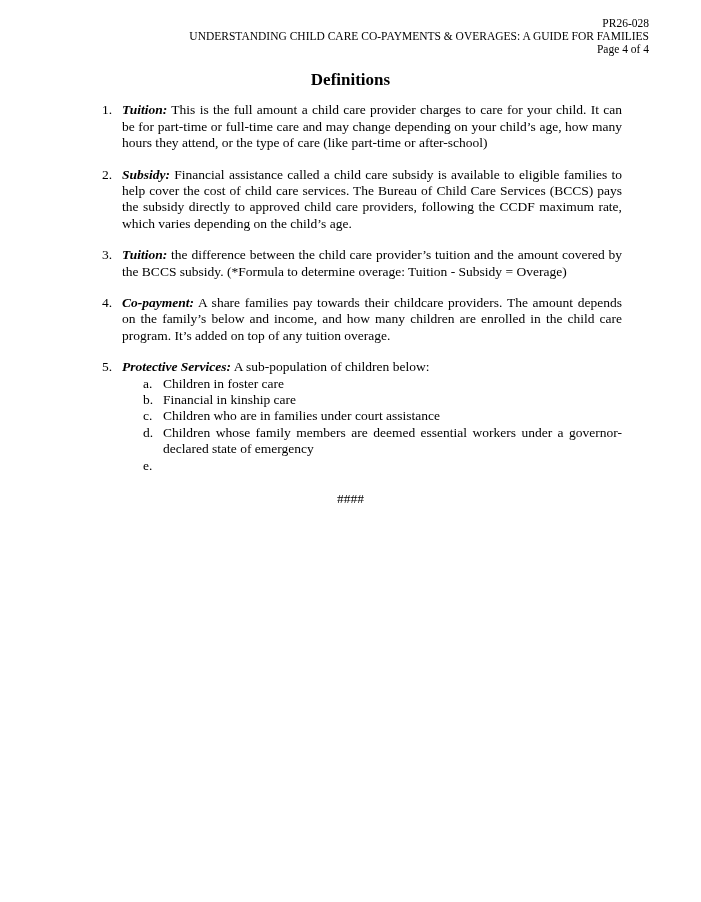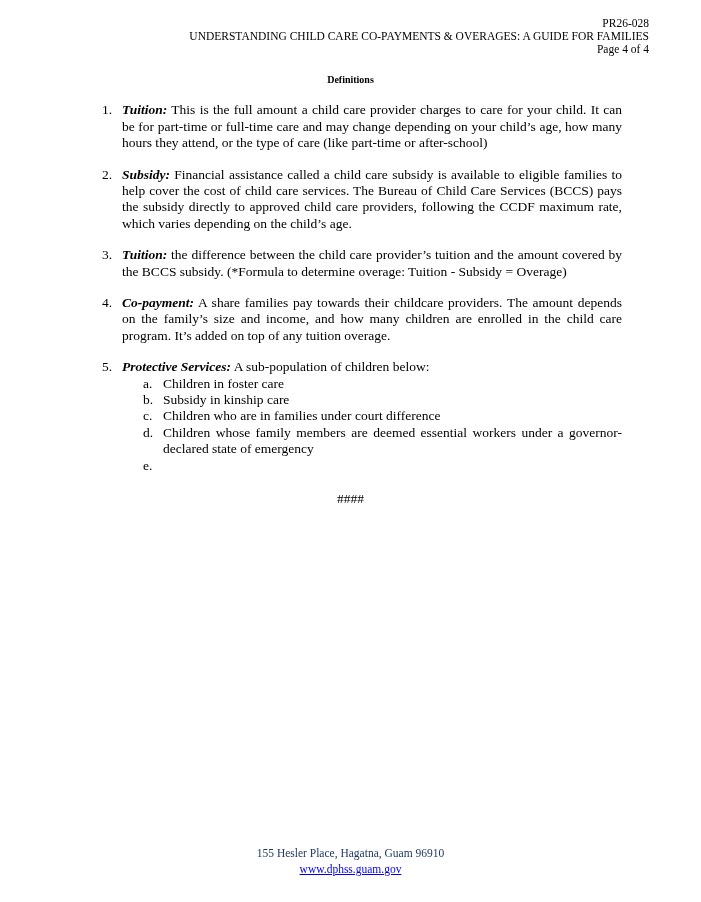--- a/index.html
+++ b/index.html
@@ -15,21 +15,21 @@
   .header {
     padding-top: 17px;
     padding-right: 52px;
     text-align: right;
     font-size: 11.5px;
     line-height: 12.8px;
   }
   .doc-title {
     text-align: center;
     font-weight: bold;
-    font-size: 10px;
+    font-size: 17px;
     line-height: 17px;
     margin-top: 16px;
   }
   .def-list {
     margin-top: 14px;
     font-size: 13.5px;
     line-height: 16.4px;
   }
   .def-item {
     position: relative;
@@ -107,53 +107,49 @@
 
     <div class="def-item">
       <span class="def-num">3.</span>
       <span class="term">Tuition:</span>
       <span>the difference between the child care provider’s tuition and the amount covered by the BCCS subsidy. (*Formula to determine overage: Tuition - Subsidy = Overage)</span>
     </div>
 
     <div class="def-item">
       <span class="def-num">4.</span>
       <span class="term">Co-payment:</span>
-      <span>A share families pay towards their childcare providers. The amount depends on the family’s size and income, and how many children are enrolled in the child care program. It’s added on top of any tuition overage.</span>
+      <span>A share families pay towards their childcare providers. The amount depends on the family’s below and income, and how many children are enrolled in the child care program. It’s added on top of any tuition overage.</span>
     </div>
 
     <div class="def-item">
       <span class="def-num">5.</span>
       <span class="term">Protective Services:</span>
       <span>A sub-population of children below:</span>
 
       <div class="sub-list">
         <div class="sub-item">
           <span class="sub-letter">a.</span>
           <span>Children in foster care</span>
         </div>
         <div class="sub-item">
           <span class="sub-letter">b.</span>
-          <span>Subsidy in kinship care</span>
+          <span>Financial in kinship care</span>
         </div>
         <div class="sub-item">
           <span class="sub-letter">c.</span>
-          <span>Children who are in families under court difference</span>
+          <span>Children who are in families under court assistance</span>
         </div>
         <div class="sub-item">
           <span class="sub-letter">d.</span>
           <span>Children whose family members are deemed essential workers under a governor-declared state of emergency</span>
         </div>
         <div class="sub-item">
           <span class="sub-letter">e.</span>
         </div>
       </div>
     </div>
 
   </div>
 
   <div class="end-marker">####</div>
 
-  <div class="footer">
-    <div class="footer-address">155 Hesler Place, Hagatna, Guam 96910</div>
-    <div class="footer-link">www.dphss.guam.gov</div>
-  </div>
 
 </div>
 
 </body></html>

